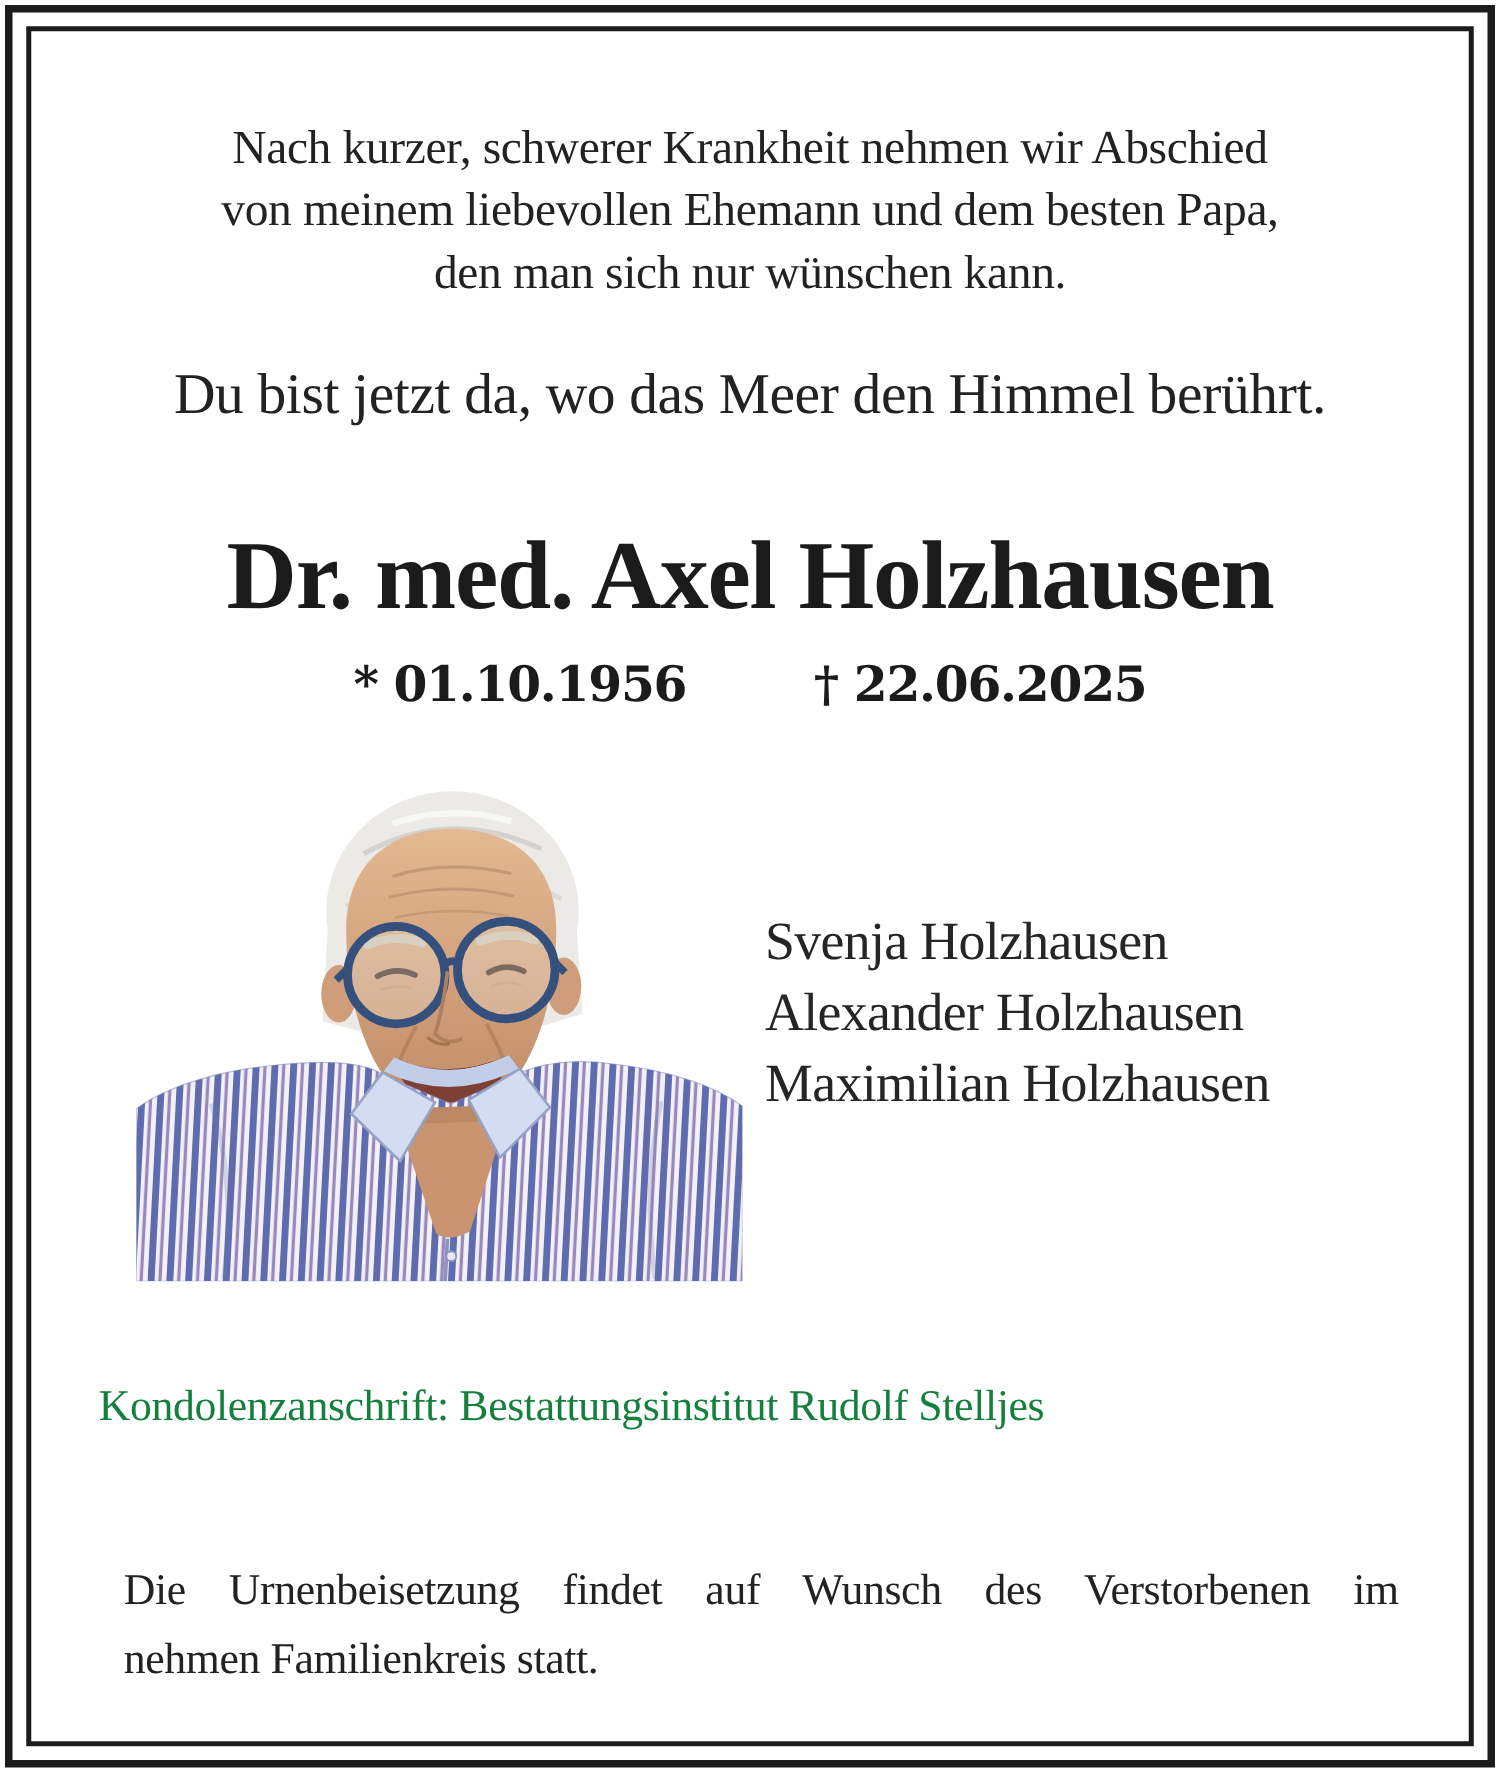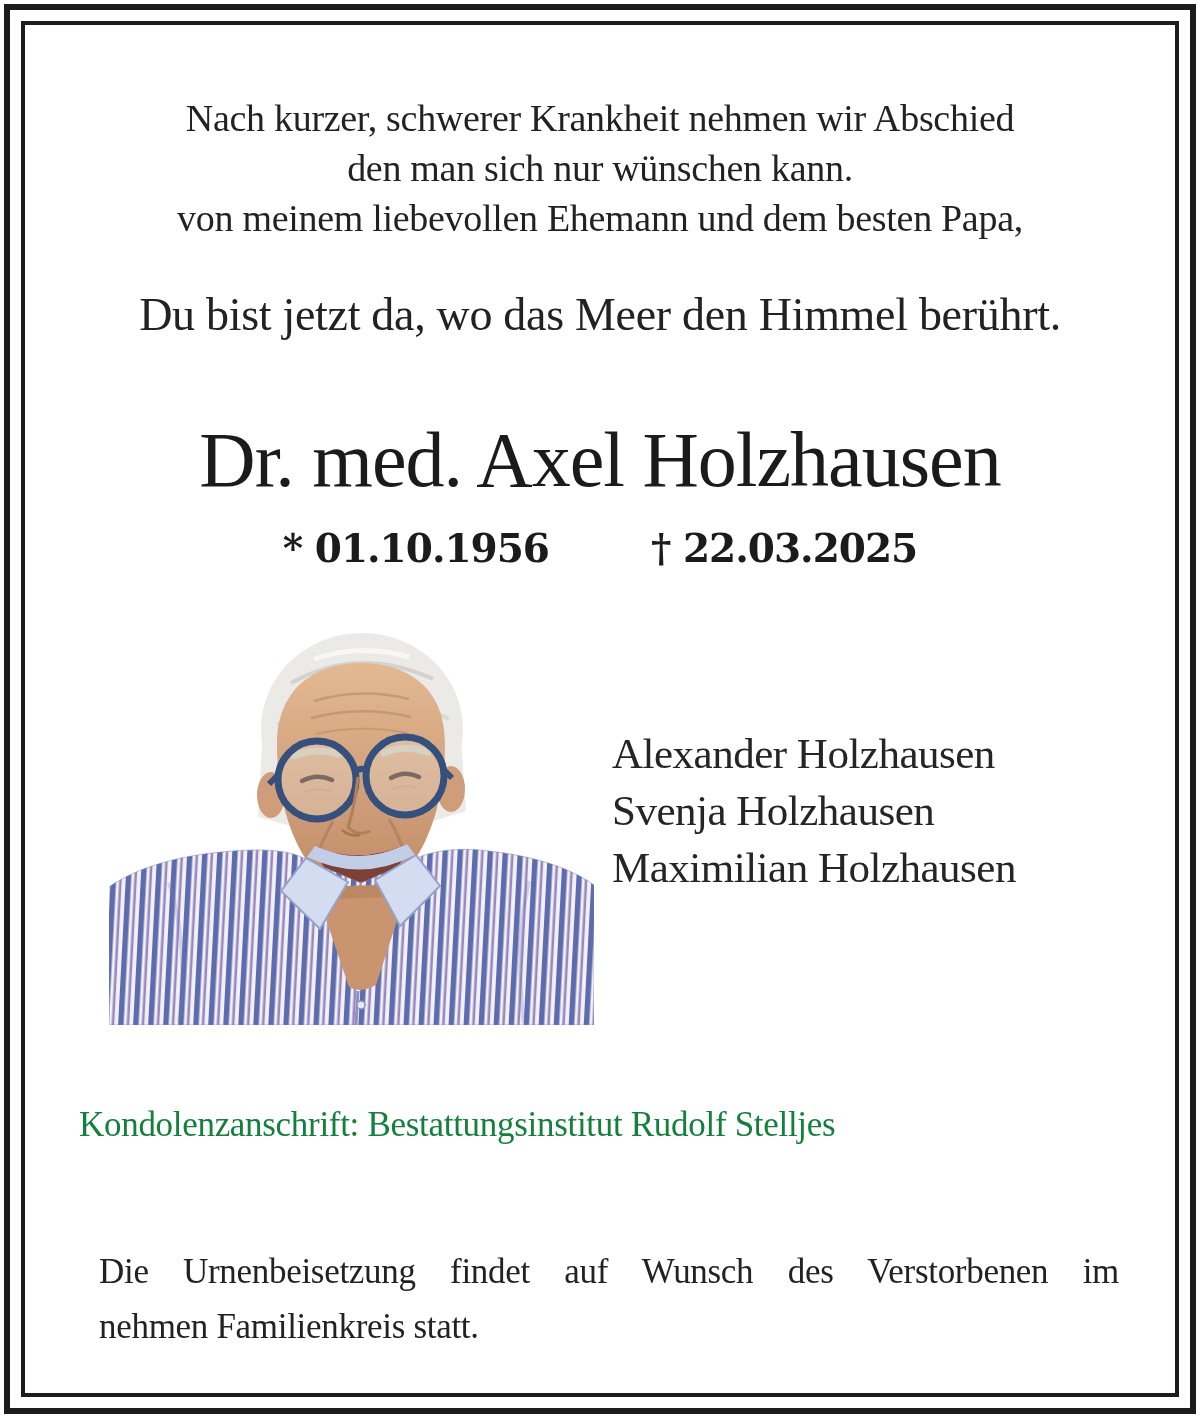--- a/index.html
+++ b/index.html
@@ -46,21 +46,21 @@
     font-size: 46px;
     letter-spacing: -0.3px;
     color: #222222;
   }
   .name {
     position: absolute;
     top: 390px; left: 0; right: 0;
     margin: 0;
     text-align: center;
     font-size: 78px;
-    font-weight: 400;
+    font-weight: 700;
     letter-spacing: -1px;
     color: #1b1b1b;
   }
   .dates {
     position: absolute;
     top: 500px; left: 0; right: 0;
     display: flex;
     justify-content: center;
     gap: 102px;
     font-family: "DejaVu Serif", serif;
@@ -114,31 +114,31 @@
 </head>
 <body>
 
 <div class="canvas">
   <div class="outer-border">
     <div class="inner-border">
       <div class="content">
 
         <div class="intro">
           <div>Nach kurzer, schwerer Krankheit nehmen wir Abschied</div>
+          <div>von meinem liebevollen Ehemann und dem besten Papa,</div>
           <div>den man sich nur wünschen kann.</div>
-          <div>von meinem liebevollen Ehemann und dem besten Papa,</div>
         </div>
 
         <div class="quote">Du bist jetzt da, wo das Meer den Himmel berührt.</div>
 
         <h1 class="name">Dr. med. Axel Holzhausen</h1>
 
         <div class="dates">
           <span>* 01.10.1956</span>
-          <span>† 22.03.2025</span>
+          <span>† 22.06.2025</span>
         </div>
 
         <div class="photo-row">
 
           <div class="photo">
             <svg viewBox="0 0 485 400" width="485" height="400">
               <defs>
                 <pattern id="shirtStripes" width="15" height="24" patternUnits="userSpaceOnUse" patternTransform="rotate(3)">
                   <rect width="15" height="24" fill="#f2f1f6"></rect>
                   <rect x="0" width="5.5" height="24" fill="#5e6bae"></rect>
@@ -222,22 +222,22 @@
                 <path d="M249,366 L247,400" stroke="#8a93c0" stroke-width="3"></path>
                 <circle cx="252" cy="380" r="4" fill="#e8e9f2" stroke="#8a93c0" stroke-width="1.5"></circle>
 
                 <path d="M60,258 Q80,320 70,398" stroke="#6f7ab2" stroke-width="4" fill="none" opacity="0.25"></path>
                 <path d="M420,256 Q405,320 415,398" stroke="#6f7ab2" stroke-width="4" fill="none" opacity="0.25"></path>
               </g>
             </svg>
           </div>
 
           <div class="mourners">
+            <div>Svenja Holzhausen</div>
             <div>Alexander Holzhausen</div>
-            <div>Svenja Holzhausen</div>
             <div>Maximilian Holzhausen</div>
           </div>
         </div>
 
         <div class="condolence">
           <div>Kondolenzanschrift: Bestattungsinstitut Rudolf Stelljes</div>
         </div>
 
         <div class="closing">
           <div class="line-justified">Die Urnenbeisetzung findet auf Wunsch des Verstorbenen im</div>

